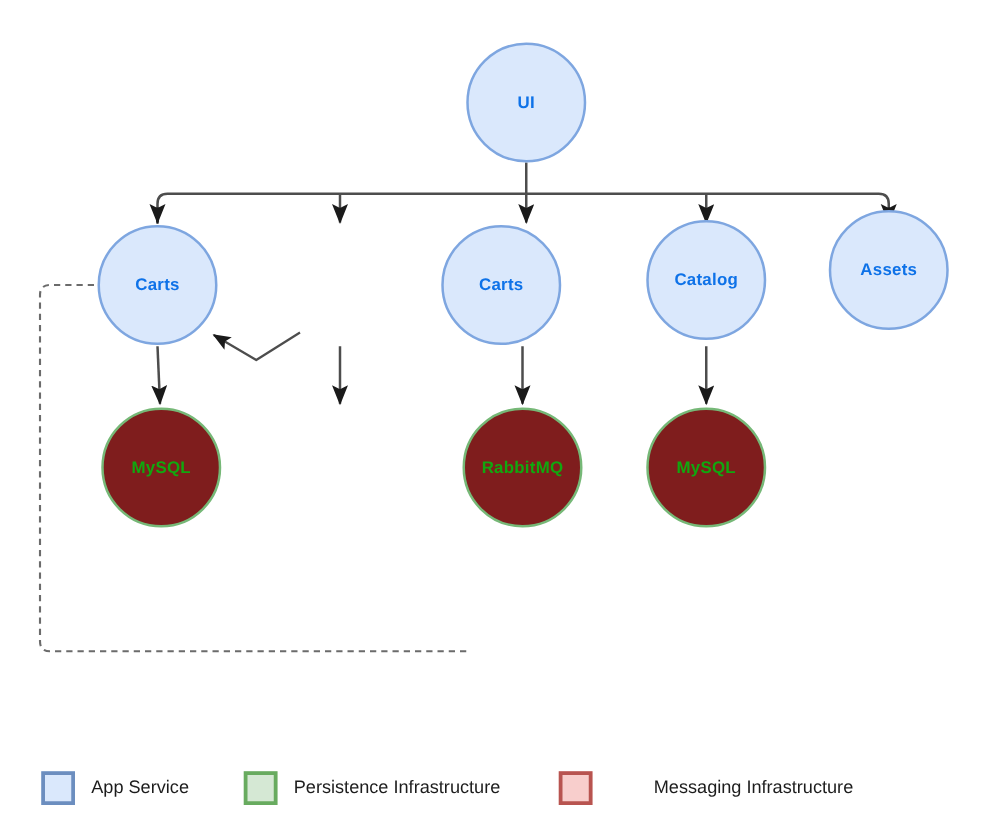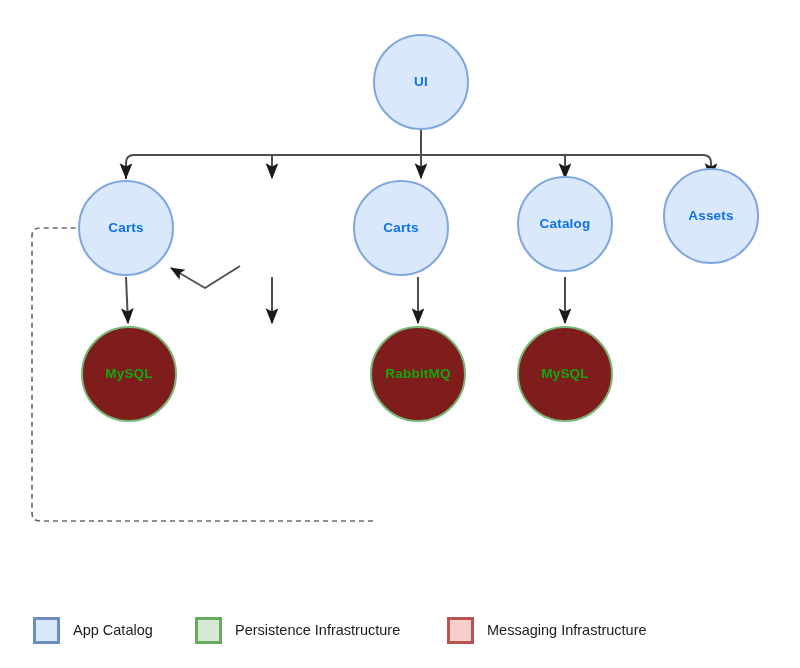--- a/index.html
+++ b/index.html
@@ -162,25 +162,25 @@
   </div>
 
   <div class="node node-persist" style="left:517px; top:326px; width:96px; height:96px;">
     <span class="node-label">MySQL</span>
   </div>
 
 
   <div id="legend">
     <div class="legend-item" style="left:33px;">
       <span class="legend-swatch app"></span>
-      <span class="legend-text">App Catalog</span>
+      <span class="legend-text">App Service</span>
     </div>
     <div class="legend-item" style="left:195px;">
       <span class="legend-swatch persist"></span>
       <span class="legend-text">Persistence Infrastructure</span>
     </div>
-    <div class="legend-item" style="left:447px;">
+    <div class="legend-item" style="left:447px;gap:36px;">
       <span class="legend-swatch msg"></span>
       <span class="legend-text">Messaging Infrastructure</span>
     </div>
   </div>
 
 </div>
 
 </body></html>

